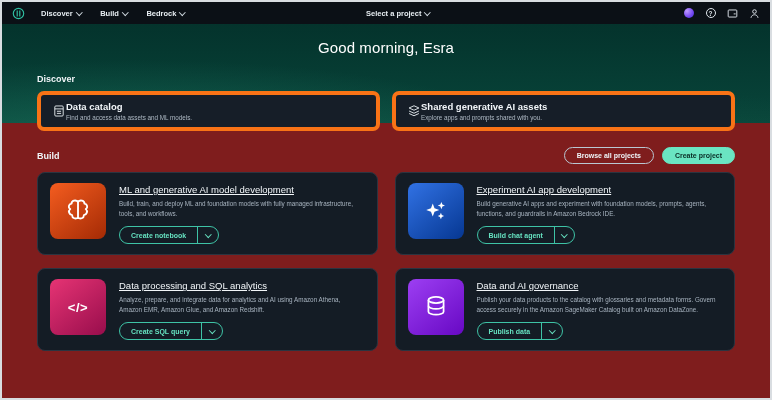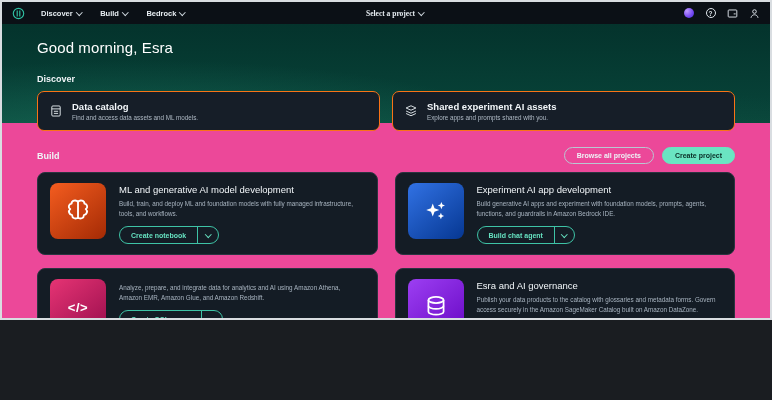--- a/index.html
+++ b/index.html
@@ -1,47 +1,47 @@
 <!DOCTYPE html>
 <html><head>
 <meta charset="utf-8">
 <style>
   html,body{margin:0;padding:0;background:#1a1d21;}
-  .frame{width:772px;height:320px;box-sizing:border-box;border:2px solid #d9dde1;
-         background:#ec4899;position:relative;overflow:hidden;
+  .frame{width:772px;height:400px;box-sizing:border-box;border:2px solid #d9dde1;
+         background:#7f1d1d;position:relative;overflow:hidden;
          font-family:"Liberation Sans",sans-serif;-webkit-font-smoothing:antialiased;}
   
   .topbar{height:22px;background:#0b1016;display:flex;align-items:center;
           padding:0 10px;position:relative;z-index:5;}
   .logo{width:13px;height:13px;margin-right:16px;display:flex;flex:none;cursor:pointer;}
   .menu{font-size:7.5px;font-weight:700;color:#e7edf2;margin-right:19px;
         display:flex;align-items:center;gap:4px;cursor:pointer;}
   .project-select{position:absolute;left:364px;top:0;height:22px;display:flex;
-        align-items:center;gap:4px;font-size:7.5px;font-weight:700;color:#e7edf2;cursor:pointer;font-family:Liberation Serif, serif;}
+        align-items:center;gap:4px;font-size:7.5px;font-weight:700;color:#e7edf2;cursor:pointer;}
   .nav-icons{margin-left:auto;display:flex;align-items:center;gap:11px;}
   .nav-ic{width:11px;height:11px;display:flex;align-items:center;justify-content:center;cursor:pointer;}
   .q-orb{width:10px;height:10px;border-radius:50%;
          background:radial-gradient(circle at 30% 30%,#c09bff,#7a4df2 55%,#3d2bd6);}
   .help-circle{width:10px;height:10px;border-radius:50%;border:1px solid #dfe6ec;
          color:#dfe6ec;font-size:6.5px;font-weight:700;display:flex;align-items:center;
          justify-content:center;box-sizing:border-box;}
   .caret{width:3.5px;height:3.5px;border-right:1.1px solid #cfd8df;border-bottom:1.1px solid #cfd8df;
          transform:rotate(45deg);margin-top:-2px;}
   
   .hero{position:absolute;top:22px;left:0;width:100%;height:99px;
         background:radial-gradient(95% 170% at 18% 135%, rgba(35,134,109,.55), transparent 58%),
                    radial-gradient(60% 120% at 85% 140%, rgba(22,96,82,.35), transparent 60%),
                    linear-gradient(180deg,#04332c 0%,#074137 78%,#094539 100%);}
   
   .content{position:relative;z-index:2;padding:0 35px;}
-  .greeting{font-size:15px;font-weight:500;color:#ffffff;padding-top:15px;letter-spacing:.1px;}
+  .greeting{font-size:15px;font-weight:500;color:#ffffff;padding-top:15px;letter-spacing:.1px;text-align:center;}
   .section-label{font-size:9px;font-weight:700;color:#f0f4f7;margin-top:18px;}
   .discover-row{display:flex;gap:12px;margin-top:7px;}
-  .d-card{flex:1;height:40px;background:#161e28;border:1px solid #f97316;border-radius:7px;
-          display:flex;align-items:center;gap:9px;padding:0 11px;box-sizing:border-box;cursor:pointer;}
+  .d-card{flex:1;height:40px;background:#161e28;border:4px solid #f97316;border-radius:7px;
+          display:flex;align-items:center;padding:0 11px;box-sizing:border-box;cursor:pointer;}
   .d-icon{flex:none;display:flex;}
   .d-title{font-size:9.5px;font-weight:600;color:#f2f6f9;margin-bottom:2.5px;}
   .d-desc{font-size:6.3px;color:#aeb9c4;}
   
   .build-header{display:flex;align-items:center;margin-top:16px;}
   .bh-actions{margin-left:auto;display:flex;gap:8px;align-items:center;}
   .btn-outline{font-size:7px;font-weight:700;color:#eef3f7;background:transparent;
           border:1px solid #bac7d2;border-radius:10px;padding:4px 12px;cursor:pointer;
           font-family:inherit;}
   .btn-primary{font-size:7px;font-weight:700;color:#0a2e26;background:#6ae5c2;
@@ -51,21 +51,21 @@
   .build-grid{display:grid;grid-template-columns:1fr 1fr;gap:13px 17px;margin-top:8px;}
   .b-card{background:#141c25;border:1px solid #2b3440;border-radius:8px;
           padding:10px 12px;display:flex;gap:13px;}
   .tile{width:56px;height:56px;border-radius:8px;flex:none;display:flex;
         align-items:center;justify-content:center;}
   .tile-orange{background:linear-gradient(140deg,#f05a1e 5%,#a82d06 95%);}
   .tile-blue{background:linear-gradient(140deg,#2f6fe0 5%,#083a96 95%);}
   .tile-pink{background:linear-gradient(140deg,#e23272 5%,#9c0f4e 95%);}
   .tile-purple{background:linear-gradient(140deg,#9a3cf0 5%,#6a0bc6 95%);}
   .b-body{display:flex;flex-direction:column;align-items:flex-start;}
-  .b-title{font-size:9.5px;font-weight:500;color:#f2f6f9;margin-top:1px;}
+  .b-title{font-size:9.5px;font-weight:500;color:#f2f6f9;margin-top:1px;text-decoration:underline;}
   .b-desc{font-size:6.3px;color:#a8b4c0;line-height:1.6;margin-top:4px;max-width:252px;}
   .action-btn{margin-top:7px;display:inline-flex;align-items:stretch;background:transparent;
           border:1px solid #3ec3a6;border-radius:11px;color:#66e2c1;cursor:pointer;}
   .action-label{font-size:7px;font-weight:700;padding:4.5px 11px;}
   .action-caret{border-left:1px solid #3ec3a6;padding:0 7.5px;display:flex;align-items:center;cursor:pointer;}
   .chev{width:3.5px;height:3.5px;border-right:1.2px solid currentColor;
         border-bottom:1.2px solid currentColor;transform:rotate(45deg);margin-top:-2px;}
   .code-glyph{color:#fff;font-weight:700;font-size:13px;letter-spacing:.5px;
         font-family:"Liberation Sans",sans-serif;}
 </style>
@@ -145,21 +145,21 @@
 
       <div class="d-card">
         <span class="d-icon">
           <svg viewBox="0 0 20 20" width="14" height="14" fill="none" stroke="#e9eff3" stroke-width="1.3" stroke-linejoin="round">
             <path d="M10 2.5l7 3.2-7 3.2-7-3.2z"></path>
             <path d="M3 10l7 3.2 7-3.2"></path>
             <path d="M3 13.6l7 3.2 7-3.2"></path>
           </svg>
         </span>
         <span>
-          <div class="d-title">Shared experiment AI assets</div>
+          <div class="d-title">Shared generative AI assets</div>
           <div class="d-desc">Explore apps and prompts shared with you.</div>
         </span>
       </div>
 
     </div>
 
     <div class="build-header">
       <span class="section-label" style="margin-top:0">Build</span>
       <span class="bh-actions">
         <button class="btn-outline">Browse all projects</button>
@@ -206,40 +206,41 @@
               </span>
           </span>
         </span>
       </div>
 
       <div class="b-card">
         <span class="tile tile-pink">
           <span class="code-glyph">&lt;/&gt;</span>
         </span>
         <span class="b-body">
+          <div class="b-title">Data processing and SQL analytics</div>
           <div class="b-desc">Analyze, prepare, and integrate data for analytics and AI using Amazon Athena, Amazon EMR, Amazon Glue, and Amazon Redshift.</div>
           <span class="action-btn">
             <span class="action-label">Create SQL query</span>
             <span class="action-caret">
                 <span class="chev"></span>
               </span>
           </span>
         </span>
       </div>
 
       <div class="b-card">
         <span class="tile tile-purple">
           <svg viewBox="0 0 24 24" width="28" height="28" fill="none" stroke="#fff" stroke-width="1.5">
             <ellipse cx="12" cy="6" rx="6.5" ry="2.6"></ellipse>
             <path d="M5.5 6v5c0 1.4 2.9 2.6 6.5 2.6s6.5-1.2 6.5-2.6V6"></path>
             <path d="M5.5 11v5c0 1.4 2.9 2.6 6.5 2.6s6.5-1.2 6.5-2.6v-5"></path>
           </svg>
         </span>
         <span class="b-body">
-          <div class="b-title">Esra and AI governance</div>
+          <div class="b-title">Data and AI governance</div>
           <div class="b-desc">Publish your data products to the catalog with glossaries and metadata forms. Govern access securely in the Amazon SageMaker Catalog built on Amazon DataZone.</div>
           <span class="action-btn">
             <span class="action-label">Publish data</span>
             <span class="action-caret">
                 <span class="chev"></span>
               </span>
           </span>
         </span>
       </div>
 

